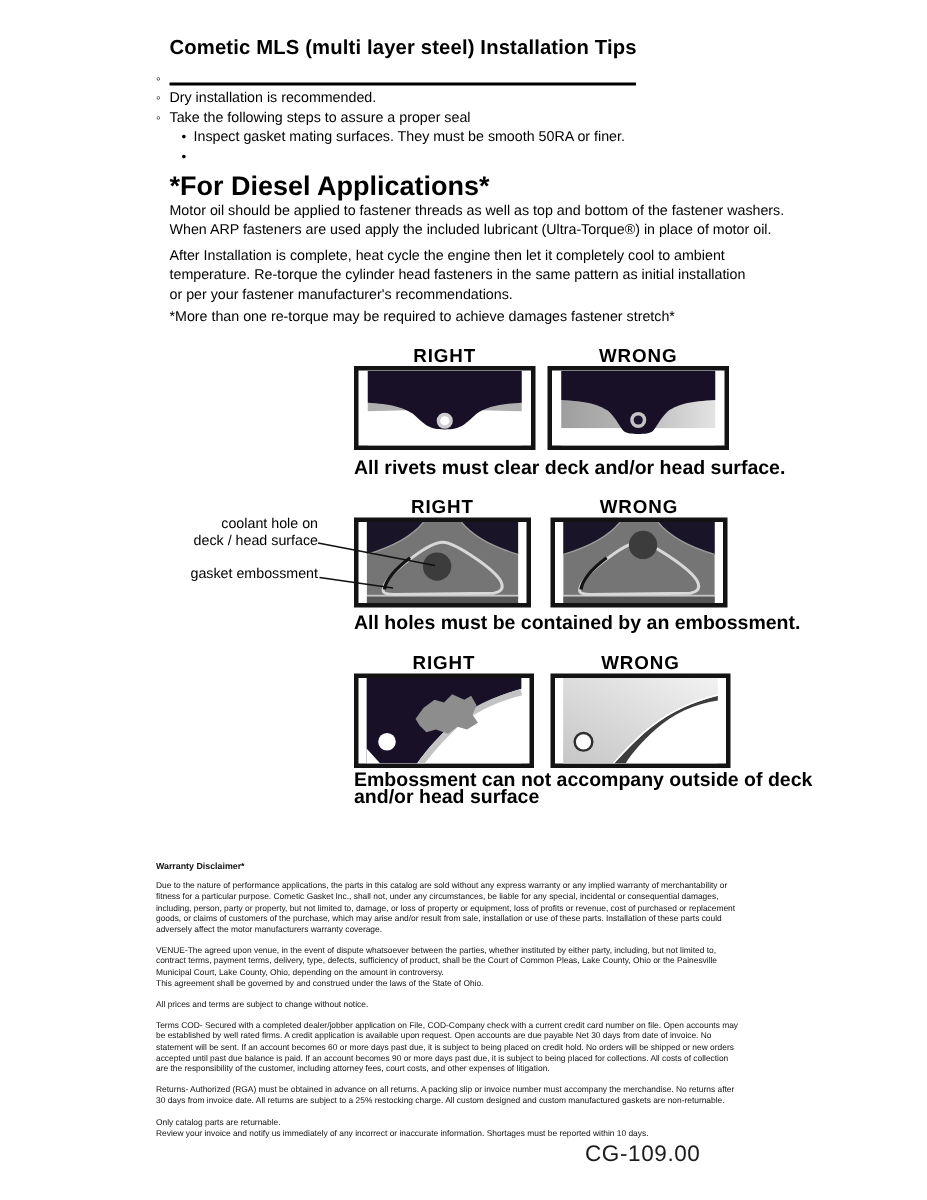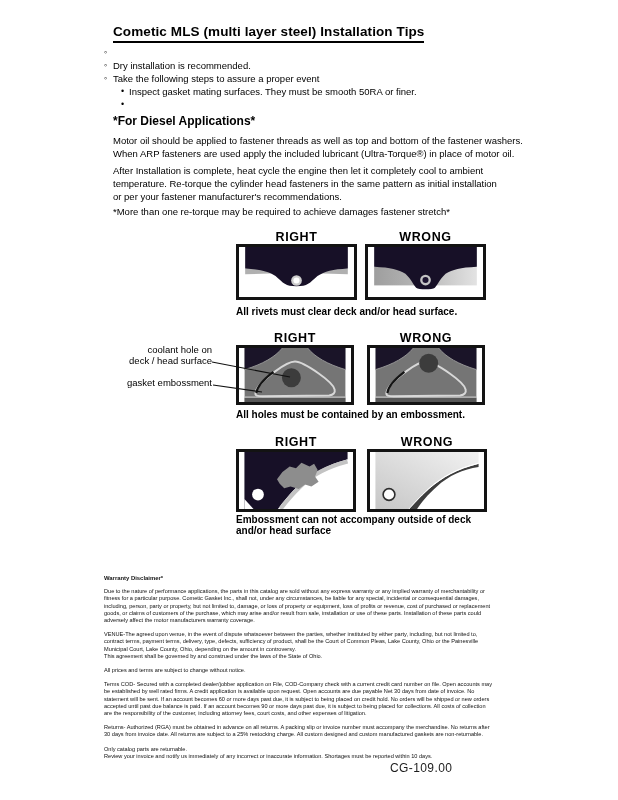--- a/index.html
+++ b/index.html
@@ -11,42 +11,42 @@
     position: relative;
     overflow: hidden;
   }
   .abs { position: absolute; }
   .pre { white-space: pre-line; }
 
   .page-title {
     left: 113px; top: 24px;
     font-size: 13.5px; font-weight: bold;
     border-bottom: 2px solid #000;
-    padding-bottom: 2px;
+    padding-bottom: 16px;
     letter-spacing: 0.1px;
   }
 
   .bullet-list { left: 104px; top: 46px; width: 470px; }
   .bullet-row { display: flex; align-items: flex-start; line-height: 13px; font-size: 9.5px; }
   .bullet-row .marker { width: 9px; flex: 0 0 9px; font-size: 9px; text-align: left; }
   .bullet-row.indent { padding-left: 17px; }
   .bullet-row.indent .marker { width: 8px; flex: 0 0 8px; }
 
-  .diesel-heading { left: 113px; top: 114px; font-size: 12px; font-weight: bold; }
+  .diesel-heading { left: 113px; top: 114px; font-size: 18px; font-weight: bold; }
   .body-para { left: 113px; font-size: 9.5px; line-height: 13px; width: 440px; }
   .p-oil { top: 134px; }
   .p-heat { top: 164px; }
   .p-note { top: 205px; }
 
   .figure { display: flex; flex-direction: column; }
   .fig-labels { display: flex; }
   .fig-label { text-align: center; font-size: 12.5px; font-weight: 600; letter-spacing: 0.6px; line-height: 14px; }
   .fig-panels { display: flex; }
   .panel { border: 3px solid #131313; background: #fff; display: block; }
-  .fig-caption { font-size: 10px; font-weight: bold; line-height: 11px; margin-top: 6px; }
+  .fig-caption { font-size: 13px; font-weight: bold; line-height: 11px; margin-top: 6px; }
 
   .fig-rivet   { left: 236px; top: 230px; }
   .fig-rivet .fig-label, .fig-rivet .lw { width: 121px; }
   .fig-rivet .gap { width: 8px; flex: 0 0 8px; }
 
   .fig-coolant { left: 236px; top: 331px; }
   .fig-coolant .fig-label, .fig-coolant .lw { width: 118px; }
   .fig-coolant .gap { width: 13px; flex: 0 0 13px; }
   .fig-coolant .fig-caption { margin-top: 4px; }
 
@@ -56,38 +56,38 @@
   .fig-emboss .fig-caption { margin-top: 3px; line-height: 10.5px; }
 
   .side-labels { left: 100px; top: 345px; width: 112px; text-align: right; font-size: 9.5px; line-height: 10.5px; }
   .side-label-emboss { margin-top: 12px; }
   .leader-svg { left: 210px; top: 352px; }
 
   .legal { left: 104px; top: 575px; width: 452px; font-size: 5.6px; line-height: 7.2px; color: #111; }
   .legal-heading { font-size: 5.9px; font-weight: bold; margin-bottom: 6px; }
   .legal p { margin-bottom: 7px; }
 
-  .page-code { left: 390px; top: 761px; font-size: 12px; letter-spacing: 0.4px; color: #1c1c1c; }
+  .page-code { left: 390px; top: 761px; font-size: 15px; letter-spacing: 0.4px; color: #1c1c1c; }
 </style>
 </head>
 <body>
 
 <div class="abs page-title">Cometic MLS (multi layer steel) Installation Tips</div>
 
 <div class="abs bullet-list">
   <div class="bullet-row">
     <span class="marker">◦</span>
   </div>
   <div class="bullet-row">
     <span class="marker">◦</span>
     <span>Dry installation is recommended.</span>
   </div>
   <div class="bullet-row">
     <span class="marker">◦</span>
-    <span>Take the following steps to assure a proper event</span>
+    <span>Take the following steps to assure a proper seal</span>
   </div>
   <div class="bullet-row indent">
     <span class="marker">•</span>
     <span>Inspect gasket mating surfaces.  They must be smooth 50RA or finer.</span>
   </div>
   <div class="bullet-row indent">
     <span class="marker">•</span>
   </div>
 </div>
 

